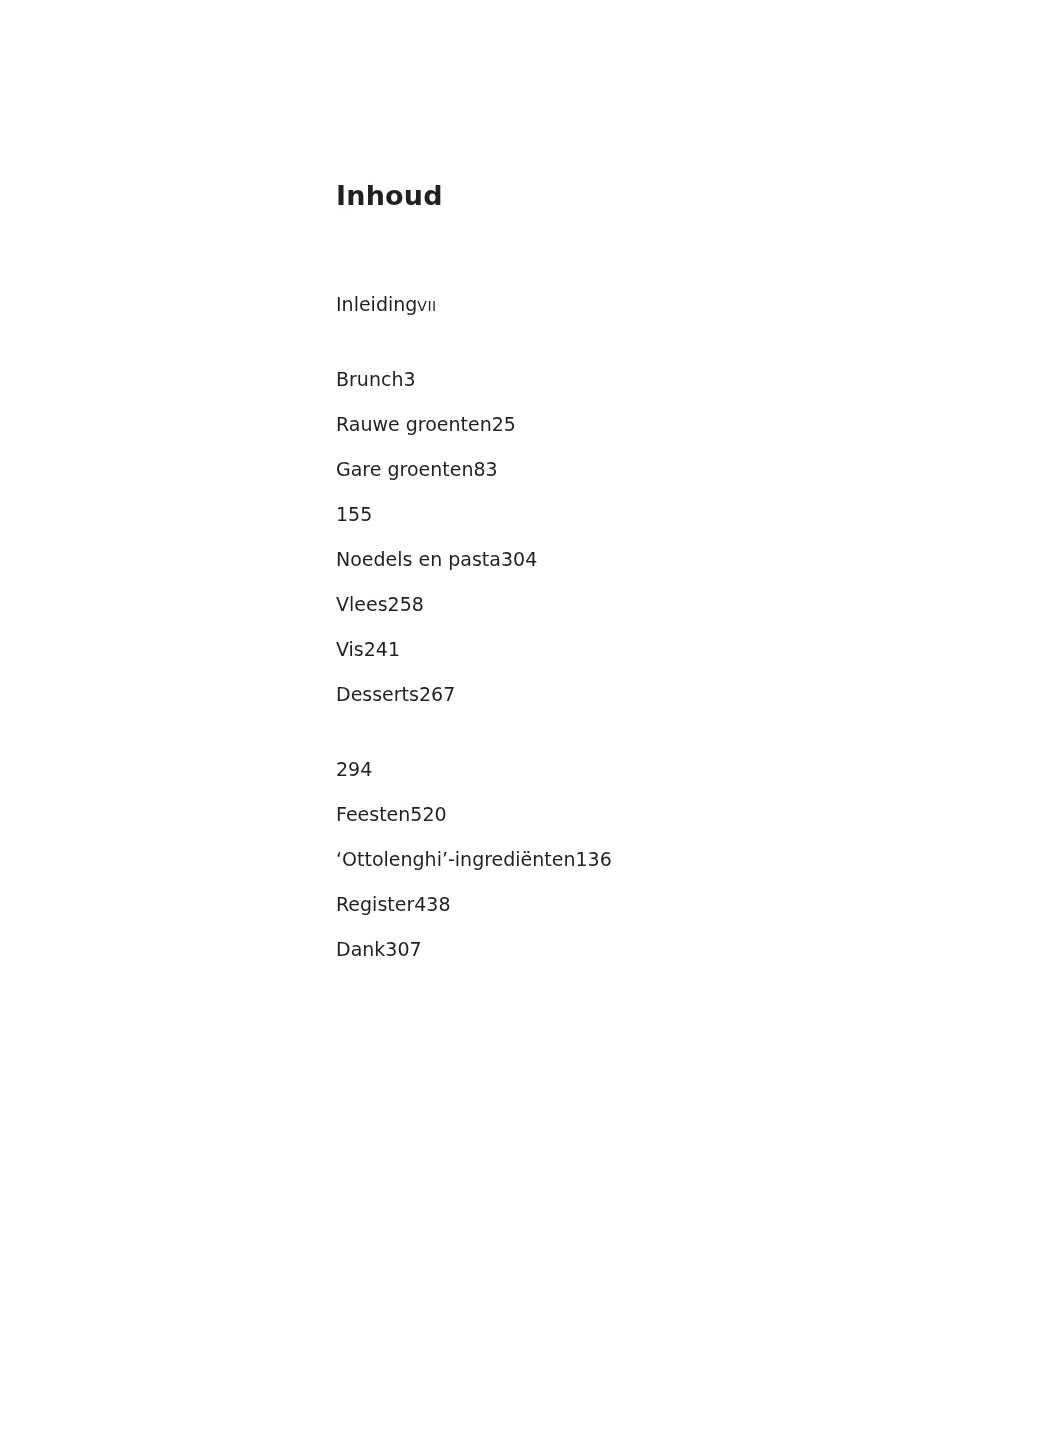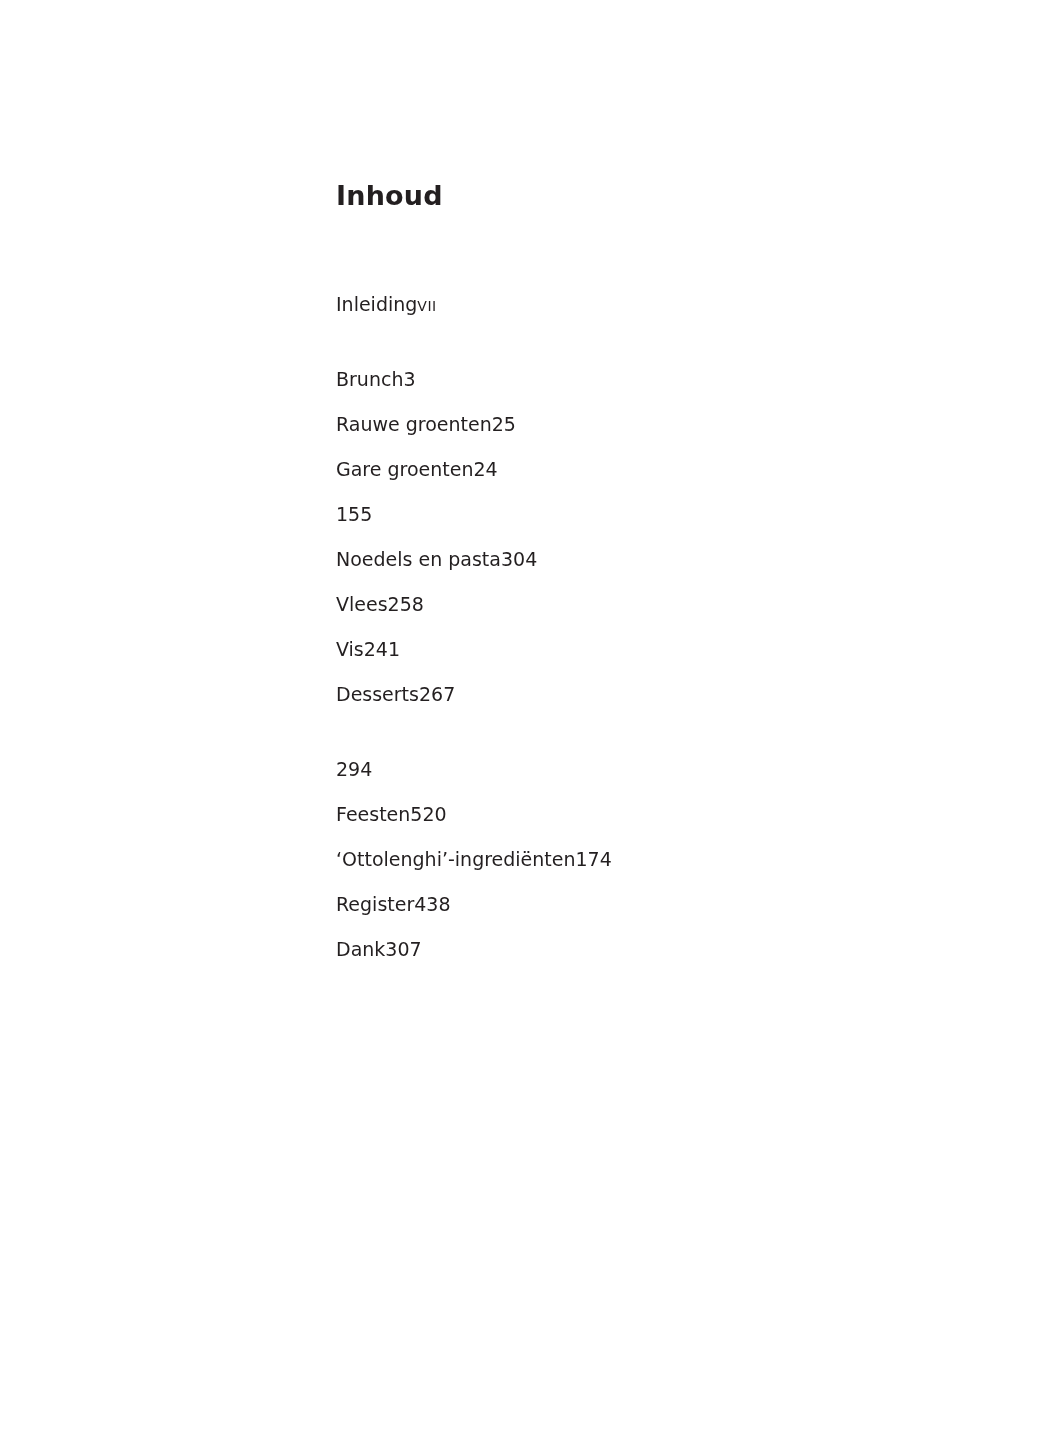--- a/index.html
+++ b/index.html
@@ -25,21 +25,21 @@
   <div class="row" style="top:367px">
     <span>Brunch</span>
     <span class="num">3</span>
   </div>
   <div class="row" style="top:412px">
     <span>Rauwe groenten</span>
     <span class="num">25</span>
   </div>
   <div class="row" style="top:457px">
     <span>Gare groenten</span>
-    <span class="num">24</span>
+    <span class="num">83</span>
   </div>
   <div class="row" style="top:502px">
     <span class="num">155</span>
   </div>
   <div class="row" style="top:547px">
     <span>Noedels en pasta</span>
     <span class="num">304</span>
   </div>
   <div class="row" style="top:592px">
     <span>Vlees</span>
@@ -55,21 +55,21 @@
   </div>
   <div class="row" style="top:757px">
     <span class="num">294</span>
   </div>
   <div class="row" style="top:802px">
     <span>Feesten</span>
     <span class="num">520</span>
   </div>
   <div class="row" style="top:847px">
     <span>‘Ottolenghi’-ingrediënten</span>
-    <span class="num">174</span>
+    <span class="num">136</span>
   </div>
   <div class="row" style="top:892px">
     <span>Register</span>
     <span class="num">438</span>
   </div>
   <div class="row" style="top:937px">
     <span>Dank</span>
     <span class="num">307</span>
   </div>
 </div>

